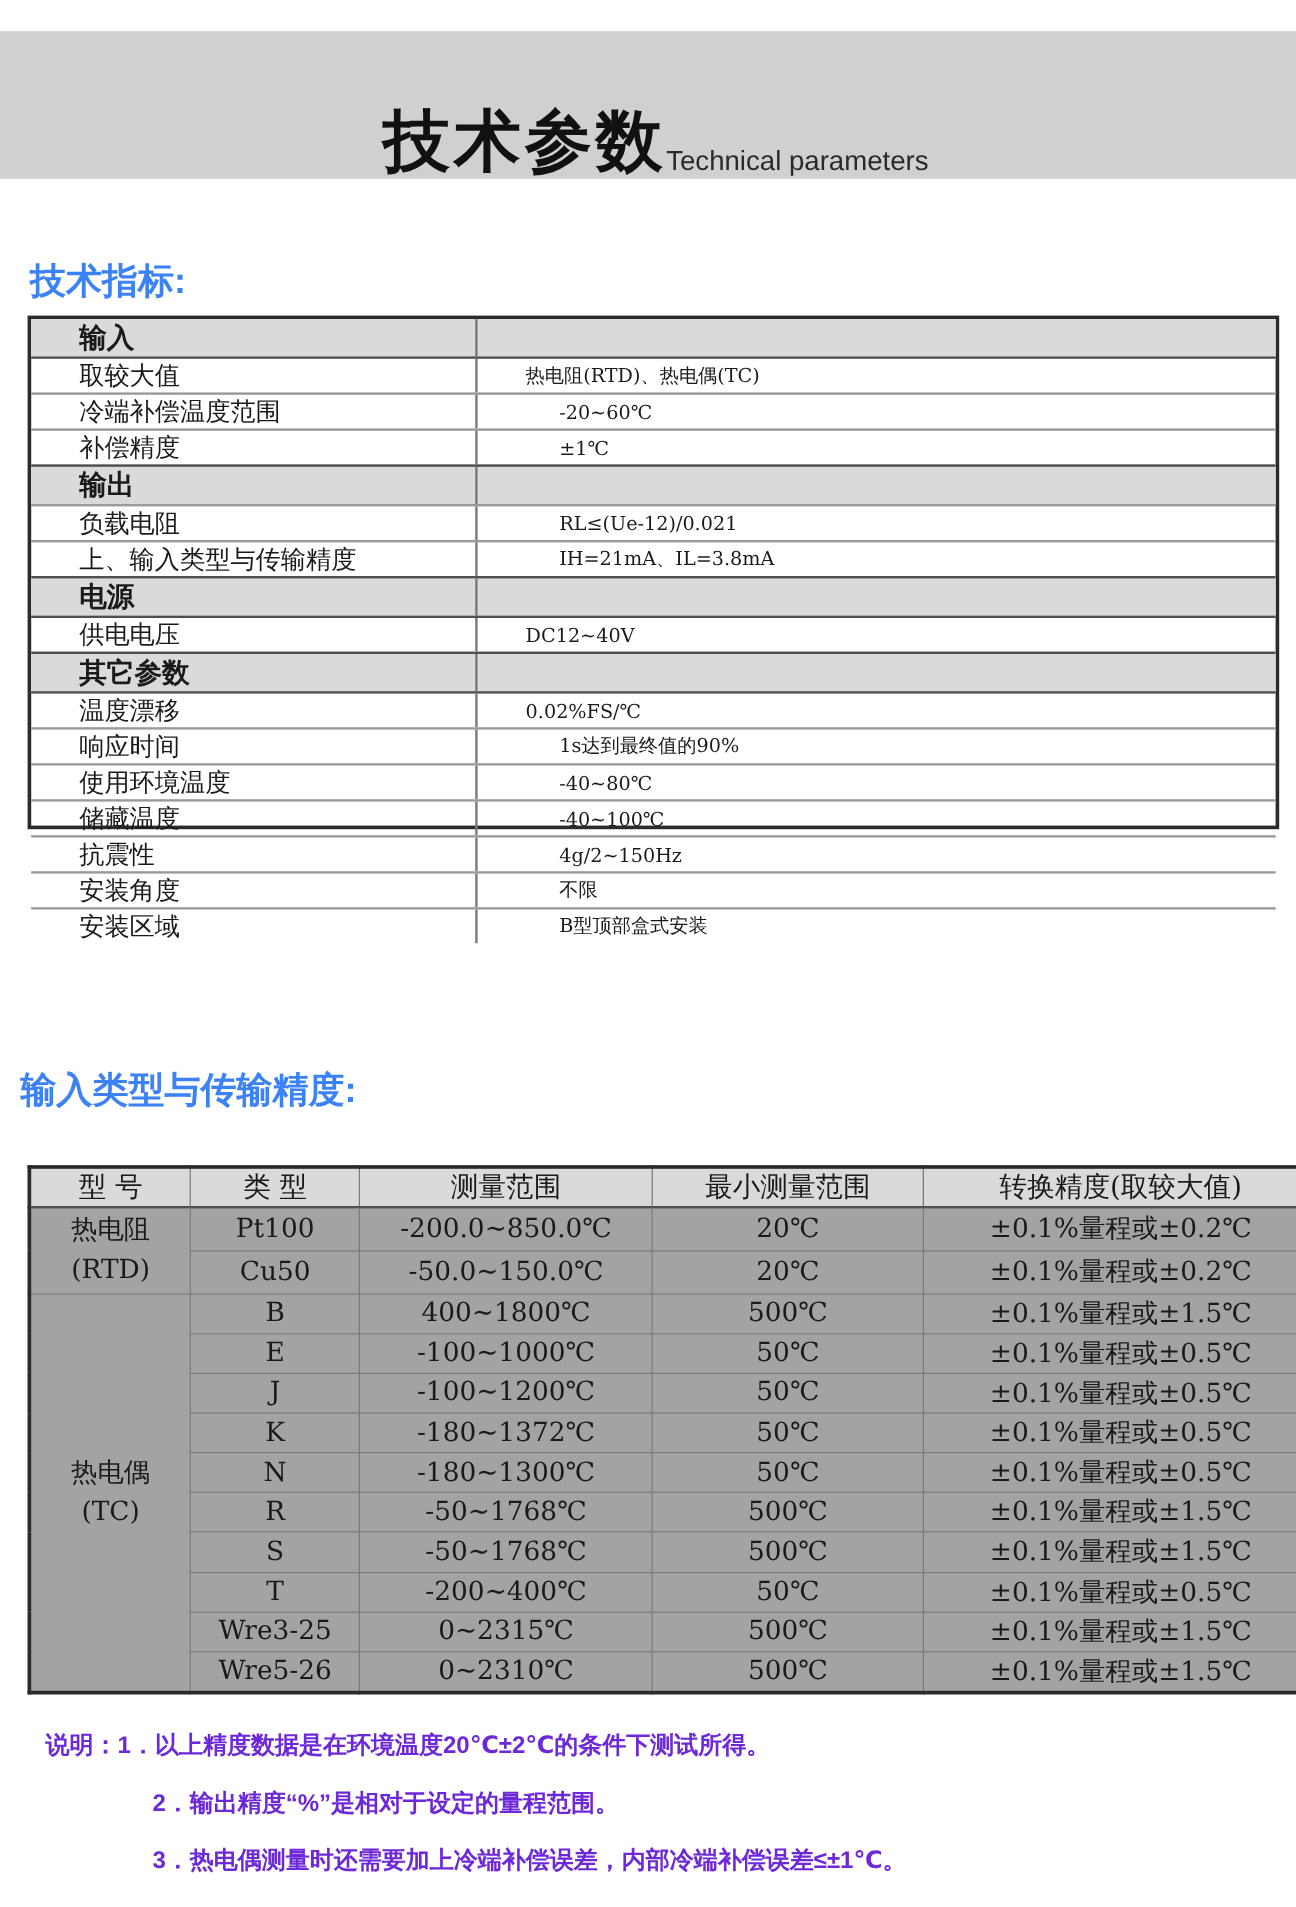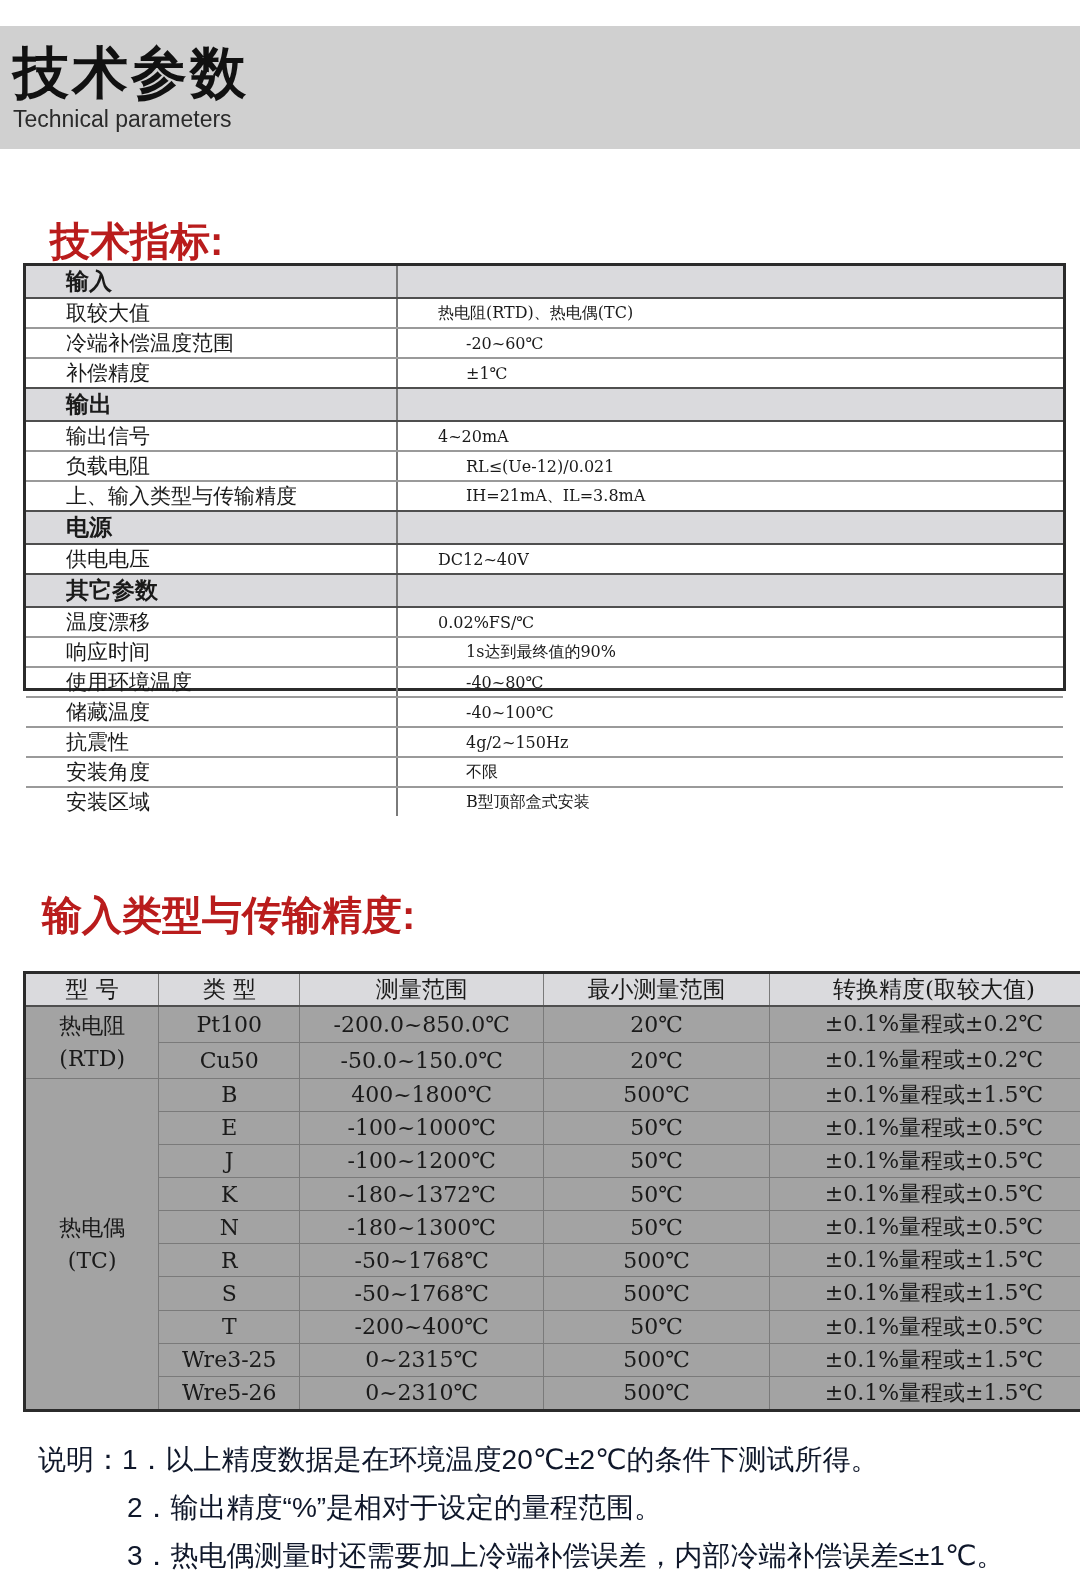--- a/index.html
+++ b/index.html
@@ -10,26 +10,26 @@
     --line-dark:#4f4f4f;
     --divider:#7a7a7a;
     --text:#1a1a1a;
   }
   *{margin:0;padding:0;box-sizing:border-box;}
   body{background:#ffffff;font-family:"Liberation Sans","DejaVu Sans",sans-serif;color:var(--text);}
   .page{position:relative;width:1080px;height:1589px;background:#ffffff;overflow:hidden;}
 
   
   .title-band{position:absolute;left:0;top:26px;width:1080px;height:123px;background:var(--band-bg);
-    display:flex;flex-direction:column;align-items:flex-start;justify-content:center;padding-left:13px;}
+    display:flex;flex-direction:row;align-items:flex-end;justify-content:center;padding-left:13px;}
   .main-title{font-size:56px;font-weight:bold;letter-spacing:3px;line-height:62px;color:#111;}
   .sub-title{font-size:23px;line-height:30px;color:#2a2a2a;}
 
   
-  .section-title{position:absolute;font-size:40px;font-weight:bold;color:#b91c1c;margin-left:25px;}
+  .section-title{position:absolute;font-size:30px;font-weight:bold;color:#3b82f6;}
   .section-title.specs{left:25px;top:214px;}
   .section-title.accuracy{left:17px;top:888px;}
 
   
   .specs-table{position:absolute;left:23px;top:263px;width:1043px;height:428px;
     border:3px solid var(--border-dark);display:flex;flex-direction:column;background:#fff;}
   .spec-row{display:flex;flex:1;align-items:center;}
   .spec-row.section{background:var(--section-row-bg);}
   .spec-row.line-gray{border-top:2px solid var(--line-gray);gap:28px;}
   .spec-row.line-dark{border-top:2px solid var(--line-dark);}
@@ -45,21 +45,21 @@
   .accuracy-table{position:absolute;left:23px;top:971px;width:1078px;height:441px;
     border-collapse:collapse;table-layout:fixed;background:#a3a3a3;
     font-family:"DejaVu Serif","Liberation Serif",serif;}
   .accuracy-table th,.accuracy-table td{border:1.5px solid var(--divider);
     text-align:center;vertical-align:middle;font-weight:normal;font-size:22px;padding:0 4px;}
   .accuracy-table th{background:var(--section-row-bg);font-size:23px;border-bottom:2px solid var(--line-dark);}
   .accuracy-table{border:3px solid var(--border-dark);outline:none;}
   .accuracy-table .model-cell div{line-height:33px;}
 
   
-  .note-line{position:absolute;font-size:28px;font-weight:400;color:#0f172a;white-space:nowrap;}
+  .note-line{position:absolute;font-size:20px;font-weight:700;color:#6d28d9;white-space:nowrap;}
   .note-line.n1{left:38px;top:1441px;}
   .note-line.n2{left:127px;top:1489px;}
   .note-line.n3{left:127px;top:1537px;}
 </style>
 </head>
 <body>
 
 <div class="page">
 
   <div class="title-band">
@@ -82,24 +82,20 @@
         <div class="cell label">冷端补偿温度范围</div>
         <div class="cell value">-20~60℃</div>
       </div>
       <div class="spec-row data line-gray">
         <div class="cell label">补偿精度</div>
         <div class="cell value">±1℃</div>
       </div>
       <div class="spec-row section line-dark">
         <div class="cell label">输出</div>
         <div class="cell value"></div>
-      </div>
-      <div class="spec-row data line-dark">
-        <div class="cell label">输出信号</div>
-        <div class="cell value">4~20mA</div>
       </div>
       <div class="spec-row data line-gray">
         <div class="cell label">负载电阻</div>
         <div class="cell value">RL≤(Ue-12)/0.021</div>
       </div>
       <div class="spec-row data line-gray">
         <div class="cell label">上、输入类型与传输精度</div>
         <div class="cell value">IH=21mA、IL=3.8mA</div>
       </div>
       <div class="spec-row section line-dark">

